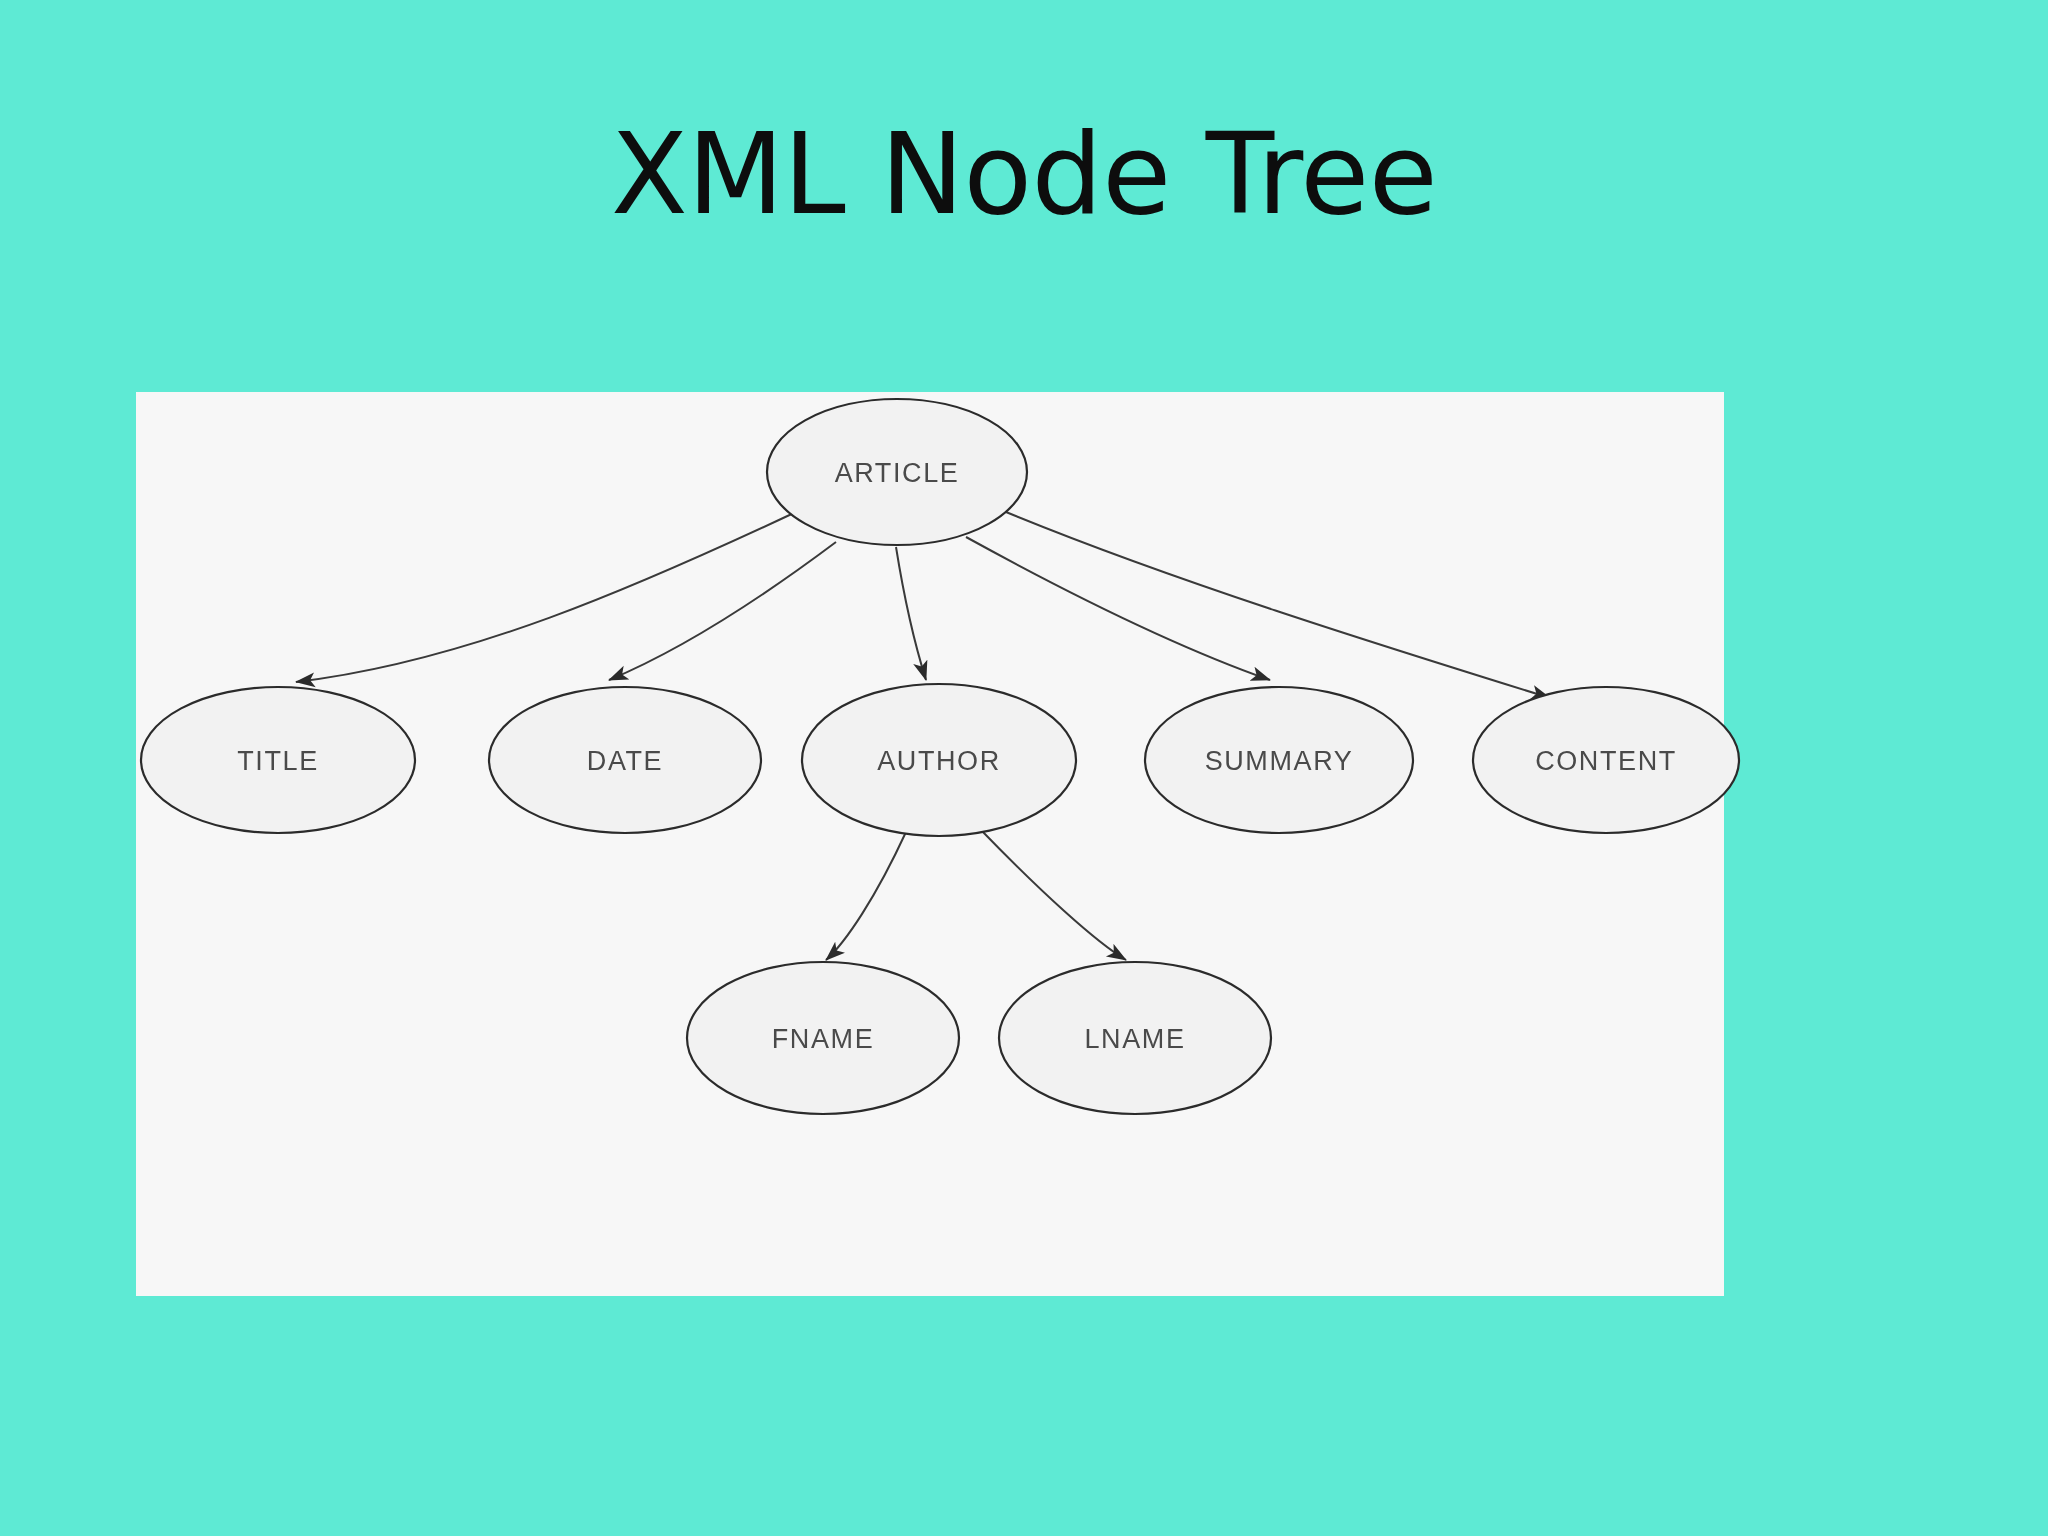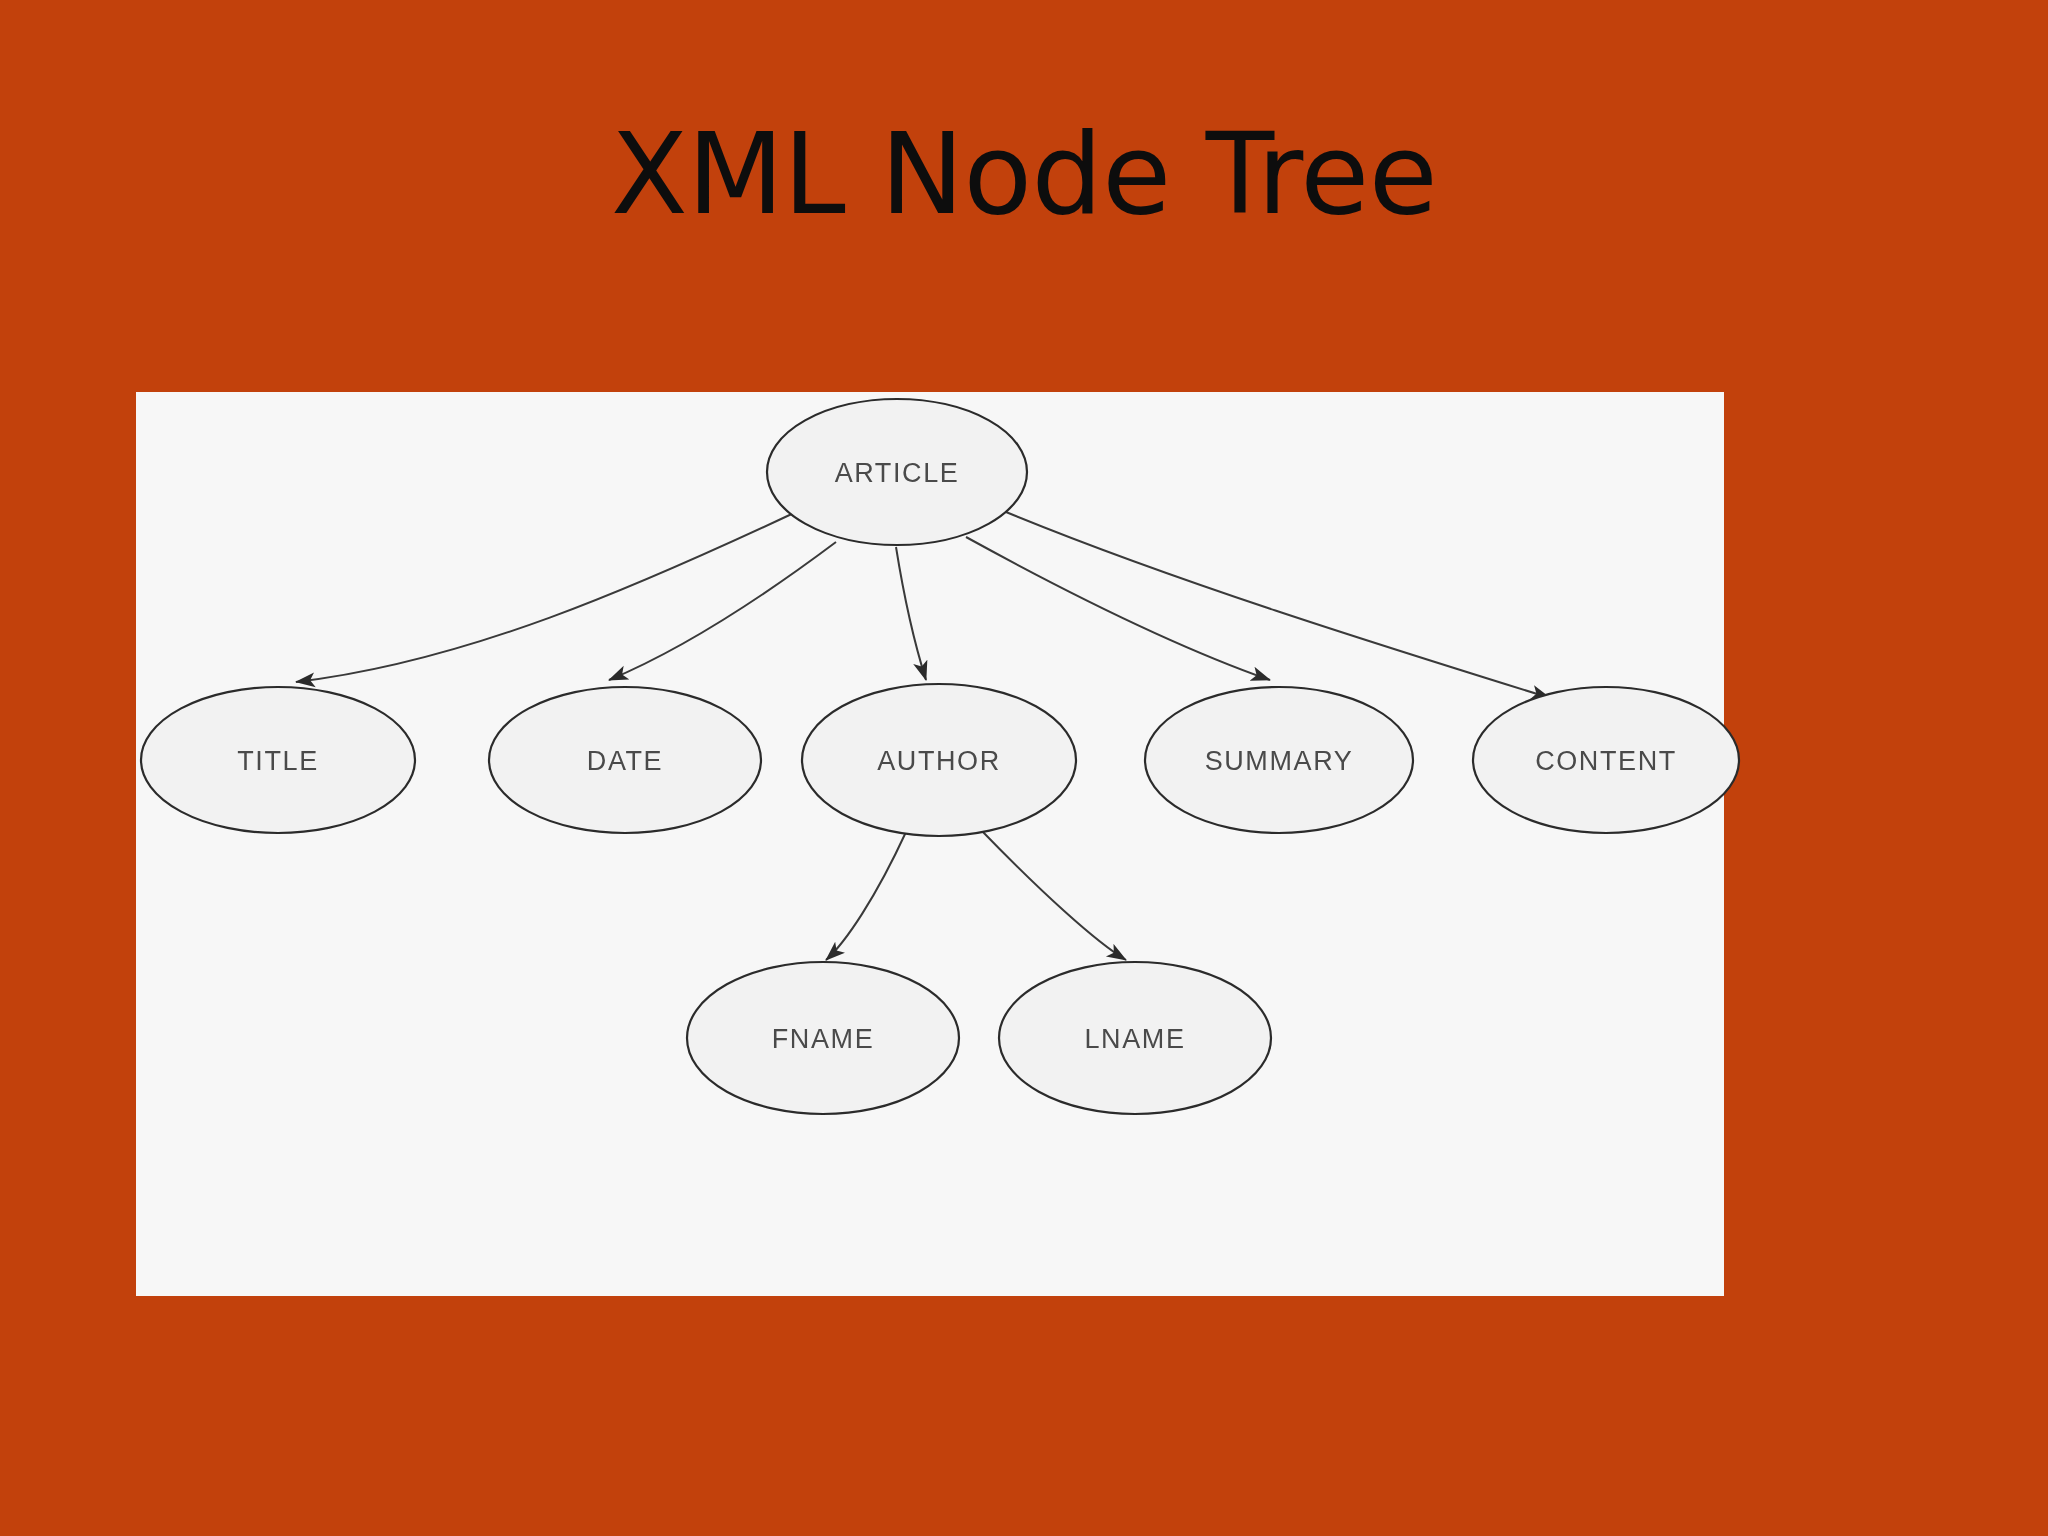--- a/index.html
+++ b/index.html
@@ -13,21 +13,21 @@
     font-family: "Liberation Sans", sans-serif;
     overflow: hidden;
     position: relative;
   }
 
   #slide {
     position: absolute;
     left: 0; top: 0;
     width: 2048px;
     height: 1536px;
-    background: #c2410c;
+    background: #5eead4;
   }
 
   #slide-title {
     position: absolute;
     left: 0;
     top: 118px;
     width: 2048px;
     text-align: center;
     font-family: "DejaVu Sans", sans-serif;
     font-size: 112px;

